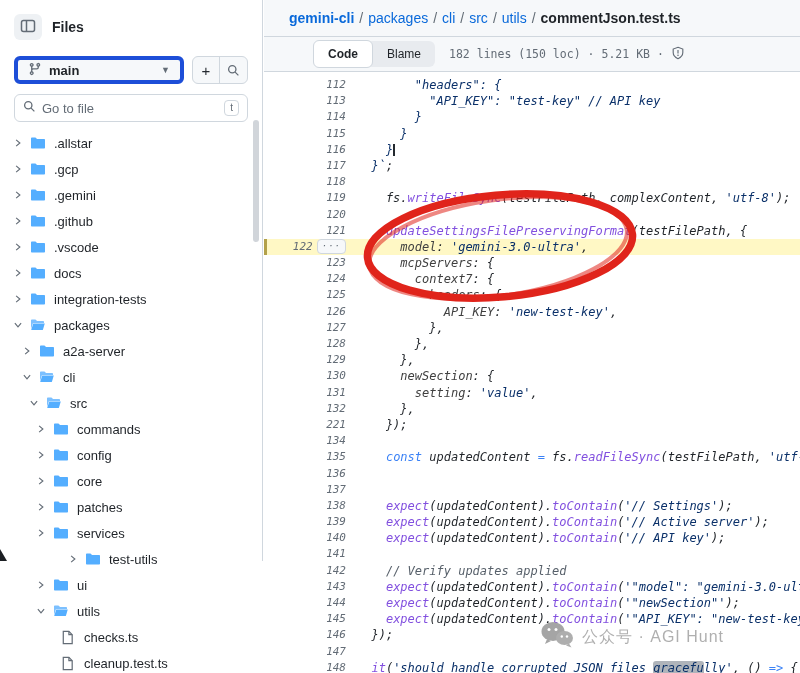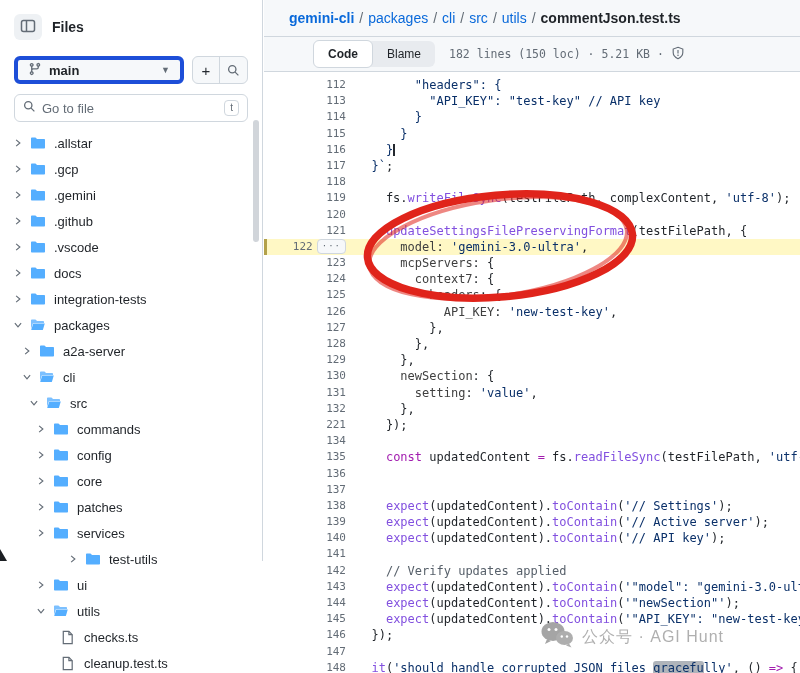--- a/index.html
+++ b/index.html
@@ -48,31 +48,31 @@
   #toolbar { height:35px; background:#f6f8fa; border-bottom:1px solid #d0d7de;
     display:flex; align-items:center; padding:0 16px 0 21px; gap:14px; }
   .seg { display:flex; background:#e8ebef; border-radius:6px; padding:0; height:26px;margin-left:28px; }
   .seg .tab { font-size:12px; padding:0 14px; display:flex; align-items:center; border-radius:6px;
     color:#1f2328; cursor:pointer; }
   .seg .tab.active { background:#fff; border:1px solid #d0d7de; font-weight:700; margin:-1px 0; }
   #meta { display:flex; align-items:center; gap:7px; color:#636c76; font-size:11.5px; }
 
   
   #code { position:absolute; top:73px; left:0; right:0; bottom:0; background:#fff;
-    padding-top:4px; font-size:12px; line-height:16.2px; overflow:hidden; }
+    padding-top:4px; font-size:12px; line-height:16.2px; overflow:hidden;font-style:italic; }
   .cline { display:flex; height:16.2px; white-space:pre; position:relative; }
   .gutter { width:82px; flex-shrink:0; text-align:right; color:#636c76;
     font-size:11px; user-select:none; cursor:pointer; display:block; padding-right:0; }
   .codetext { margin-left:11px; }
   .cline.hl-line { background:#fff8c5; }
   .cline.hl-line::before { content:""; position:absolute; left:0; top:0; bottom:0; width:3px; background:#b3a14a; }
   .kebab { display:inline-block; border:1px solid #d0d7de; background:#f6f8fa; border-radius:4px;
     font-size:9px; line-height:11px; color:#636c76; padding:1px 4px; margin-left:4px;
     vertical-align:1px; cursor:pointer; letter-spacing:1px; }
-  .s{color:#0a3069;} .f{color:#8250df;} .k{color:#a21caf;} .p{color:#404040;}
+  .s{color:#0a3069;} .f{color:#8250df;} .k{color:#3b82f6;} .p{color:#404040;}
   .c{color:#57606a;} .t{color:#1f2328;}
   .graybox{ background:rgba(110,118,129,.55); border-radius:3px; }
   .caret-i { display:inline-block; width:1.5px; height:12px; background:#24292f; vertical-align:-2px; }
 
   
   #annot { position:absolute; left:0; top:0; width:800px; height:673px; pointer-events:none; }
   #watermark { position:absolute; left:540px; top:620px; display:flex; align-items:center; gap:8px;
     color:#a9a9a9; font-size:16px; letter-spacing:1px; pointer-events:none; opacity:.92; }
 </style>
 </head>

